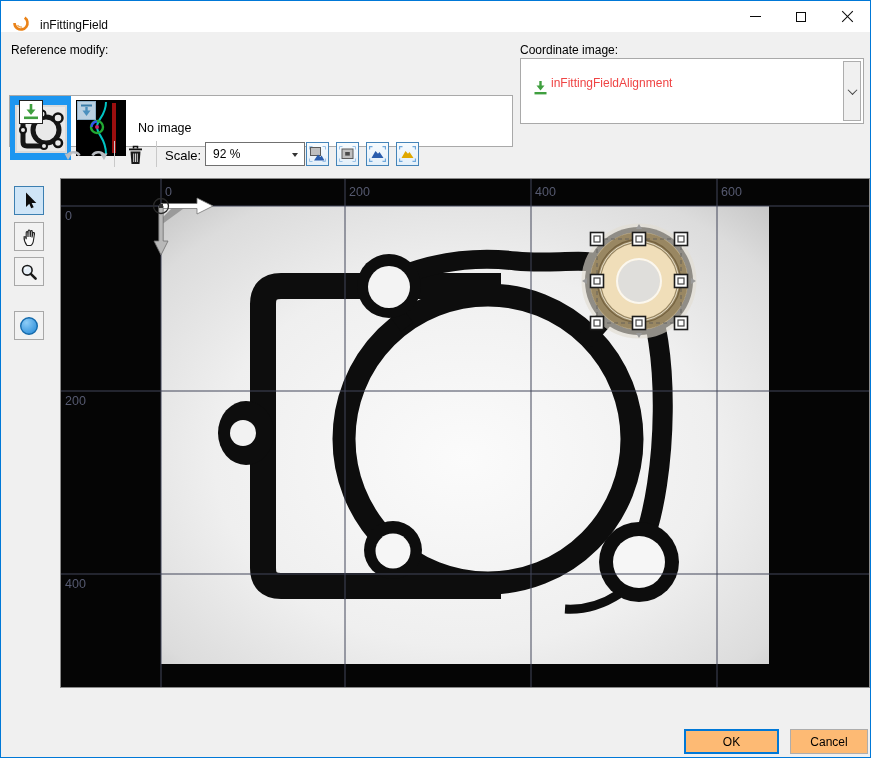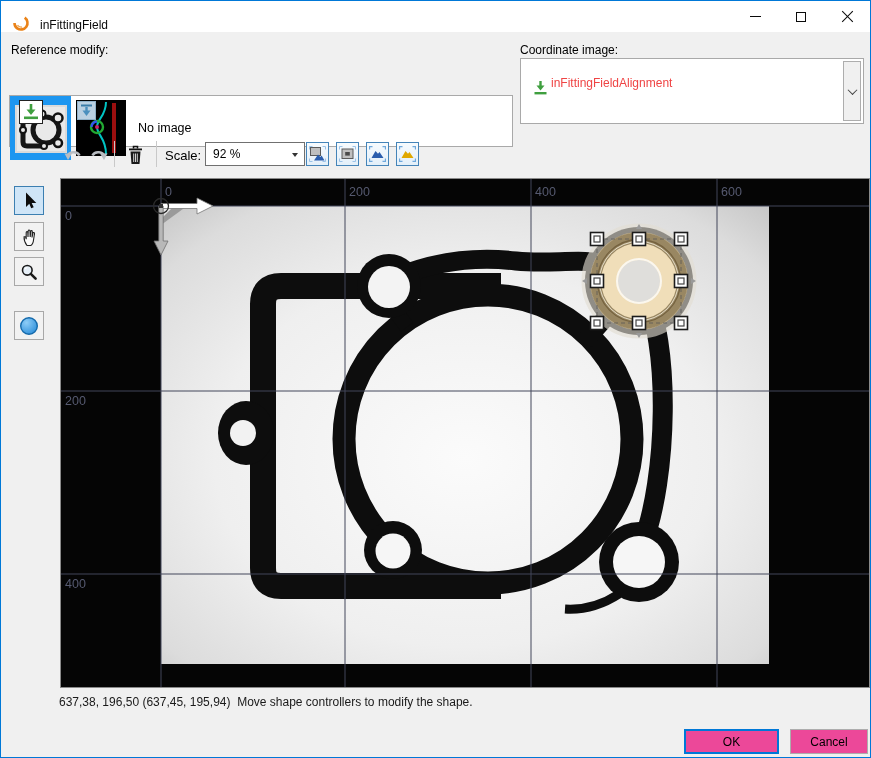--- a/index.html
+++ b/index.html
@@ -76,21 +76,21 @@
   }
   .tool-selected { background:#cfe5f7; border:1px solid #3c7fb1; }
 
   .canvas-wrap {
     position:absolute; left:59px; top:177px; width:810px; height:510px;
     border:1px solid #8a8a8a; background:#050505;
   }
   .status-text { position:absolute; left:58px; top:694px; font-size:12px; color:#1a1a1a; white-space:pre; }
 
   .btn {
-    position:absolute; height:25px; background:#ec4899;
+    position:absolute; height:25px; background:#fdba74;
     display:flex; align-items:center; justify-content:center; font-size:12px; color:#000;
   }
   .btn-ok { left:683px; top:728px; width:95px; border:2px solid #0078d7; }
   .btn-cancel { left:789px; top:728px; width:78px; border:1px solid #adadad;align-items:center; }
 </style>
 </head>
 <body>
 
 <div class="window">
 
@@ -354,21 +354,20 @@
             </g>
           <g>
               <rect x="613.5" y="137.5" width="13" height="13" fill="#fff" stroke="#1c1c1c" stroke-width="1.6"></rect>
               <rect x="617" y="141" width="6" height="6" fill="none" stroke="#444" stroke-width="1.2"></rect>
             </g>
         </g>
       </g>
     </svg>
   </div>
 
-  <div class="status-text">637,38, 196,50 (637,45, 195,94)  Move shape controllers to modify the shape.</div>
 
   <div class="btn btn-ok">
     <span>OK</span>
   </div>
   <div class="btn btn-cancel">
     <span>Cancel</span>
   </div>
 
 </div>
 

